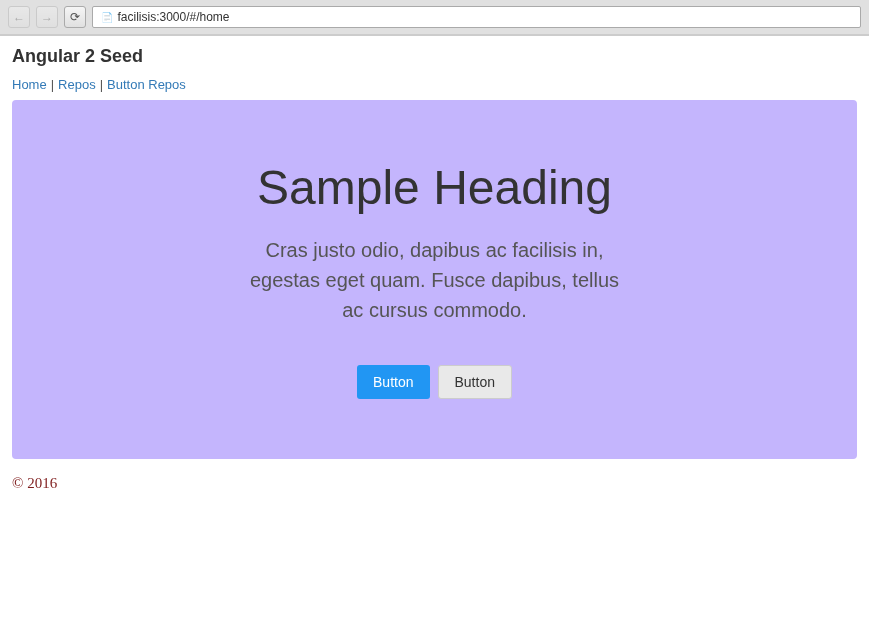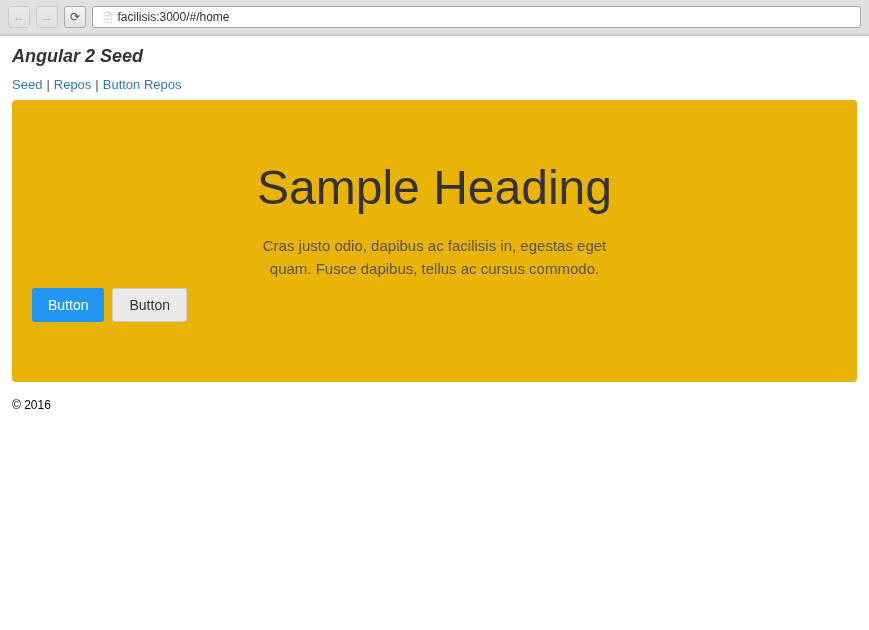--- a/index.html
+++ b/index.html
@@ -80,21 +80,20 @@
     
     .app-container {
       padding: 0;
     }
 
     .app-title {
       font-size: 18px;
       font-weight: bold;
       color: #333;
       padding: 10px 12px 6px 12px;
-      font-style: italic;
     }
 
     .nav-bar {
       padding: 4px 12px 8px 12px;
       display: flex;
       align-items: center;
       gap: 0;
     }
 
     .nav-link {
@@ -106,43 +105,44 @@
 
     .nav-separator {
       color: #555;
       margin: 0 4px;
       font-size: 13px;
     }
 
     
     .jumbotron {
       margin: 0 12px;
-      background: #eab308;
+      background: #c4b5fd;
       border-radius: 4px;
       padding: 60px 20px;
       text-align: center;
     }
 
     .jumbotron-heading {
       font-size: 48px;
       font-weight: 300;
       color: #333;
       margin-bottom: 20px;
     }
 
     .jumbotron-text {
-      font-size: 15px;
+      font-size: 20px;
       color: #555;
       max-width: 380px;
-      margin: 0 auto 8px auto;
+      margin: 0 auto 40px auto;
       line-height: 1.5;
     }
 
     .jumbotron-buttons {
       display: flex;
+      justify-content: center;
       gap: 8px;
     }
 
     .btn-primary {
       background-color: #2196F3;
       color: #fff;
       border: none;
       padding: 8px 16px;
       font-size: 14px;
       border-radius: 3px;
@@ -155,22 +155,23 @@
       border: 1px solid #ccc;
       padding: 8px 16px;
       font-size: 14px;
       border-radius: 3px;
       cursor: pointer;
     }
 
     
     .footer {
       padding: 16px 12px;
-      color: #000000;
-      font-size: 12px;
+      color: #7f1d1d;
+      font-size: 15px;
+      font-family: Liberation Serif, serif;
     }
   </style>
 </head>
 <body>
 
 <div class="browser-chrome">
   <div class="browser-toolbar">
     <div class="browser-nav-btn disabled">←</div>
     <div class="browser-nav-btn disabled">→</div>
     <div class="browser-refresh-btn">⟳</div>
@@ -179,21 +180,21 @@
       <span>facilisis:3000/#/home</span>
     </div>
   </div>
 </div>
 
 <div class="app-container">
 
   <div class="app-title">Angular 2 Seed</div>
 
   <nav class="nav-bar">
-    <a class="nav-link">Seed</a>
+    <a class="nav-link">Home</a>
     <span class="nav-separator">|</span>
     <a class="nav-link">Repos</a>
     <span class="nav-separator">|</span>
     <a class="nav-link">Button Repos</a>
   </nav>
 
   <div class="jumbotron">
     <h1 class="jumbotron-heading">Sample Heading</h1>
     <p class="jumbotron-text">Cras justo odio, dapibus ac facilisis in, egestas eget quam. Fusce dapibus, tellus ac cursus commodo.</p>
     <div class="jumbotron-buttons">

